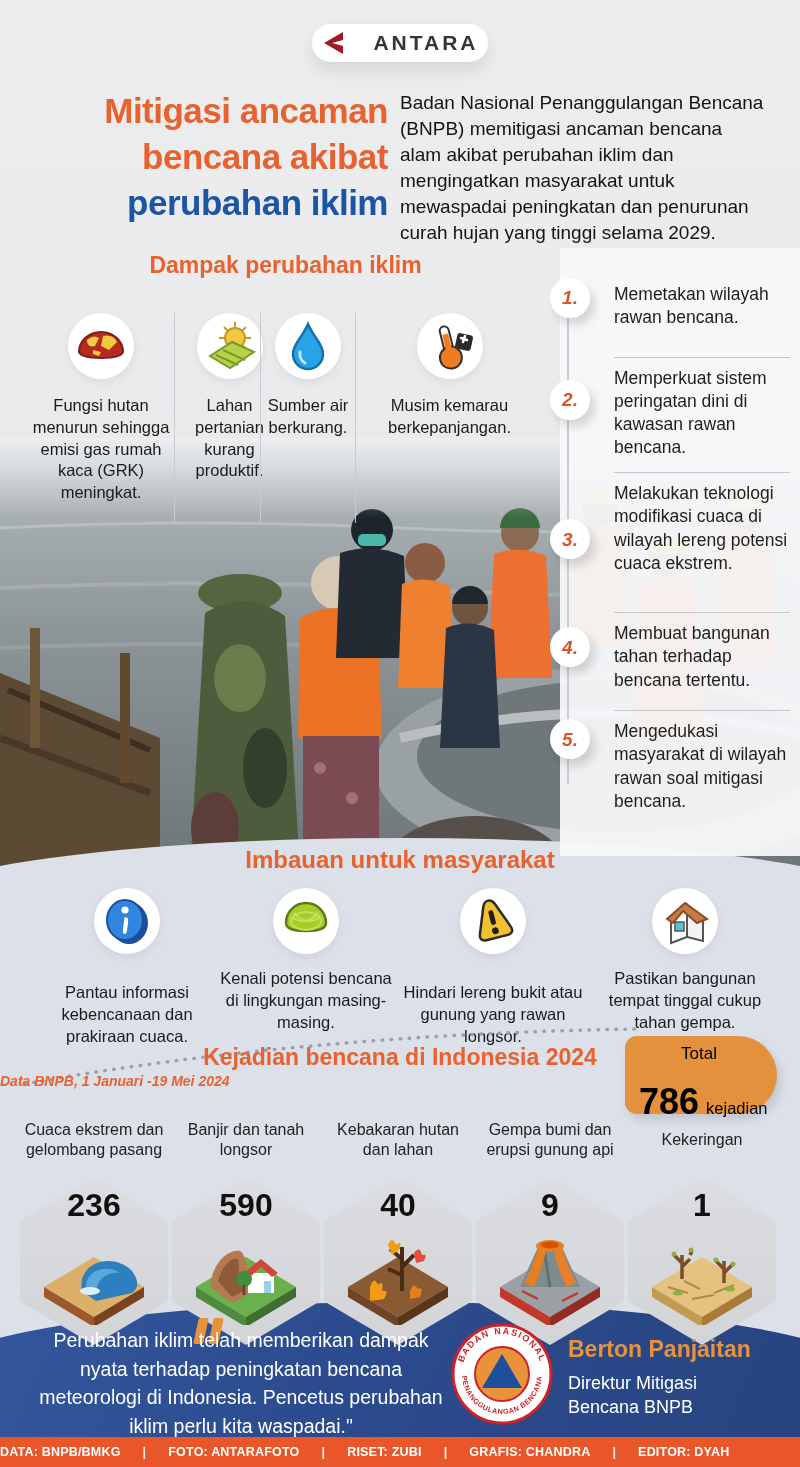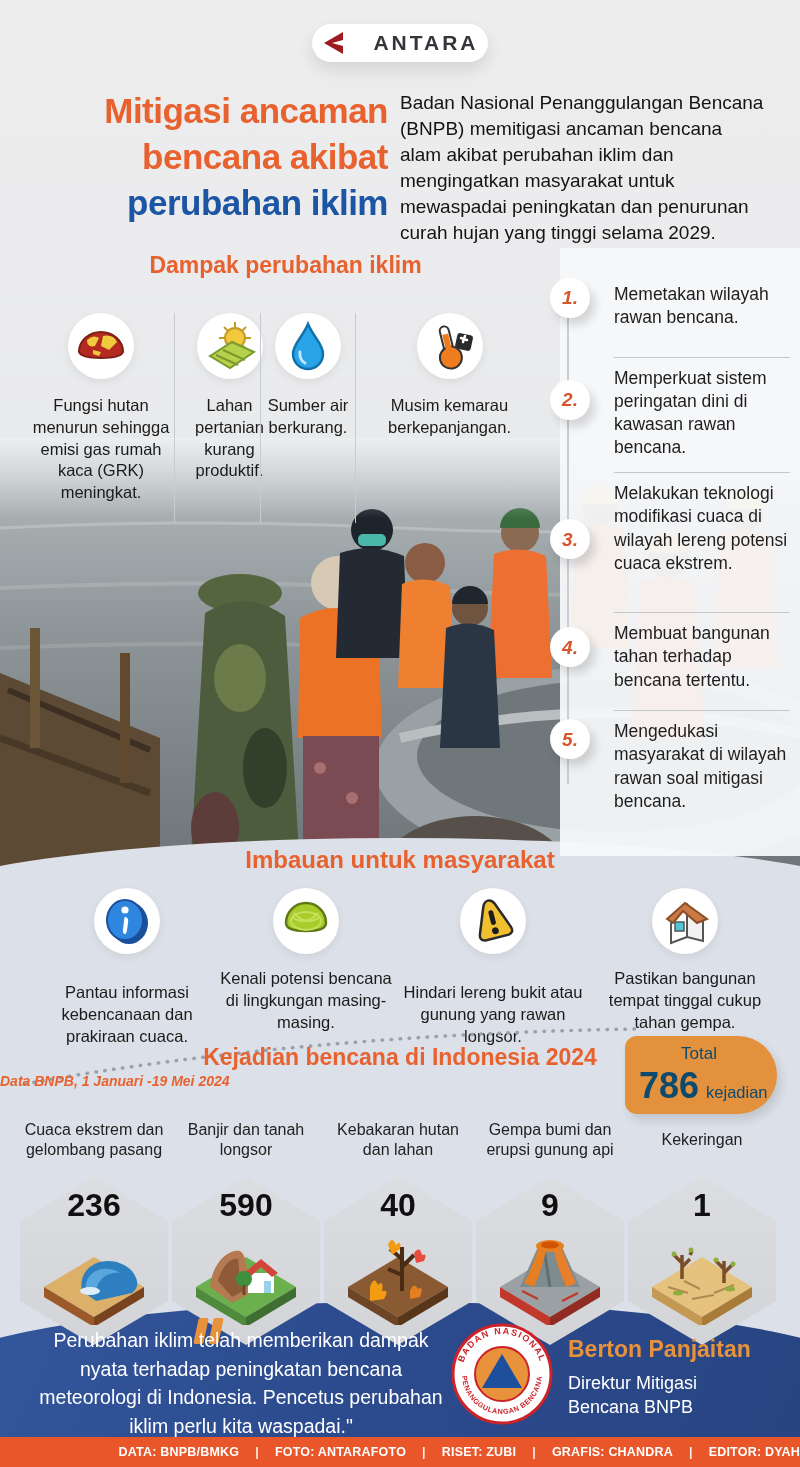--- a/index.html
+++ b/index.html
@@ -63,24 +63,24 @@
   .ac2 .adv-label, .ac3 .adv-label { margin-top:28px; }
 
   
   .dots { position:absolute; left:0; top:1018px; z-index:3; }
 
   
   .stats { position:absolute; left:0; top:1044px; width:800px; z-index:4; }
   .stats-heading { text-align:center; color:#e8622f; font-weight:bold; font-size:23px; }
   .stats-subtitle { text-align:left; color:#e8622f; font-weight:bold; font-style:italic; font-size:14px; margin-top:2px; }
   .total-badge { position:absolute; left:625px; top:-8px; width:152px; height:78px; background:#e3913c;
-    border-radius:12px 40px 40px 12px; color:#0c4a6e; padding:8px 0 3px 14px;
+    border-radius:12px 40px 40px 12px; color:#000000; padding:8px 0 3px 14px;
     box-shadow:4px 6px 10px rgba(0,0,0,.12); }
   .total-label { font-size:17px; text-align:center; padding-right:18px; }
-  .total-row { display:flex; align-items:baseline; gap:7px; margin-top:1px; }
+  .total-row { display:flex; align-items:baseline; gap:7px; margin-top:17px; }
   .total-value { font-size:36px; font-weight:bold; }
   .total-unit { font-size:16.5px; }
   .cat-row { display:flex; margin:16px 0 0 18px; }
   .stat-col { width:152px; display:flex; flex-direction:column; align-items:center; }
   .stat-label { height:70px; display:flex; align-items:center; justify-content:center; text-align:center;
     font-size:16px; line-height:1.25; color:#222; }
   .hex { position:relative; width:148px; height:168px; margin-top:2px; }
   .hex-bg { position:absolute; inset:0; background:linear-gradient(180deg,#dbdde0,#d2d4d8);
     clip-path:polygon(50% 0, 100% 26%, 100% 74%, 50% 100%, 0 74%, 0 26%); }
   .hex-num { position:relative; text-align:center; padding-top:10px; font-size:32px; font-weight:bold; color:#101010; }
@@ -95,21 +95,21 @@
   .quote-mark i { display:block; width:10px; height:26px; background:#e8923c; transform:skewX(-12deg); border-radius:2px; }
   .quote-text { position:absolute; left:32px; top:26px; width:418px; color:#fff; font-size:19.5px;
     line-height:1.47; text-align:center; }
   .bnpb-logo { position:absolute; left:450px; top:22px; }
   .author-block { position:absolute; left:568px; top:36px; width:210px; }
   .author-name { color:#e8923c; font-weight:bold; font-size:23px; }
   .author-role { color:#fff; font-size:18px; line-height:1.35; margin-top:8px; width:170px; }
 
   
   .footer { position:absolute; left:0; top:1437px; width:800px; height:30px; background:#e8562a; z-index:6;
-    display:flex; align-items:center; justify-content:flex-end; gap:16px;
+    display:flex; align-items:center; justify-content:flex-start; gap:22px;
     color:#fff; font-weight:bold; font-size:12.5px; letter-spacing:.2px; }
   .footer .sep { opacity:.9; }
 </style>
 </head>
 <body>
 
 <div class="page">
 
   <svg class="photo" viewBox="0 0 800 432" width="800" height="432">
     <defs>

